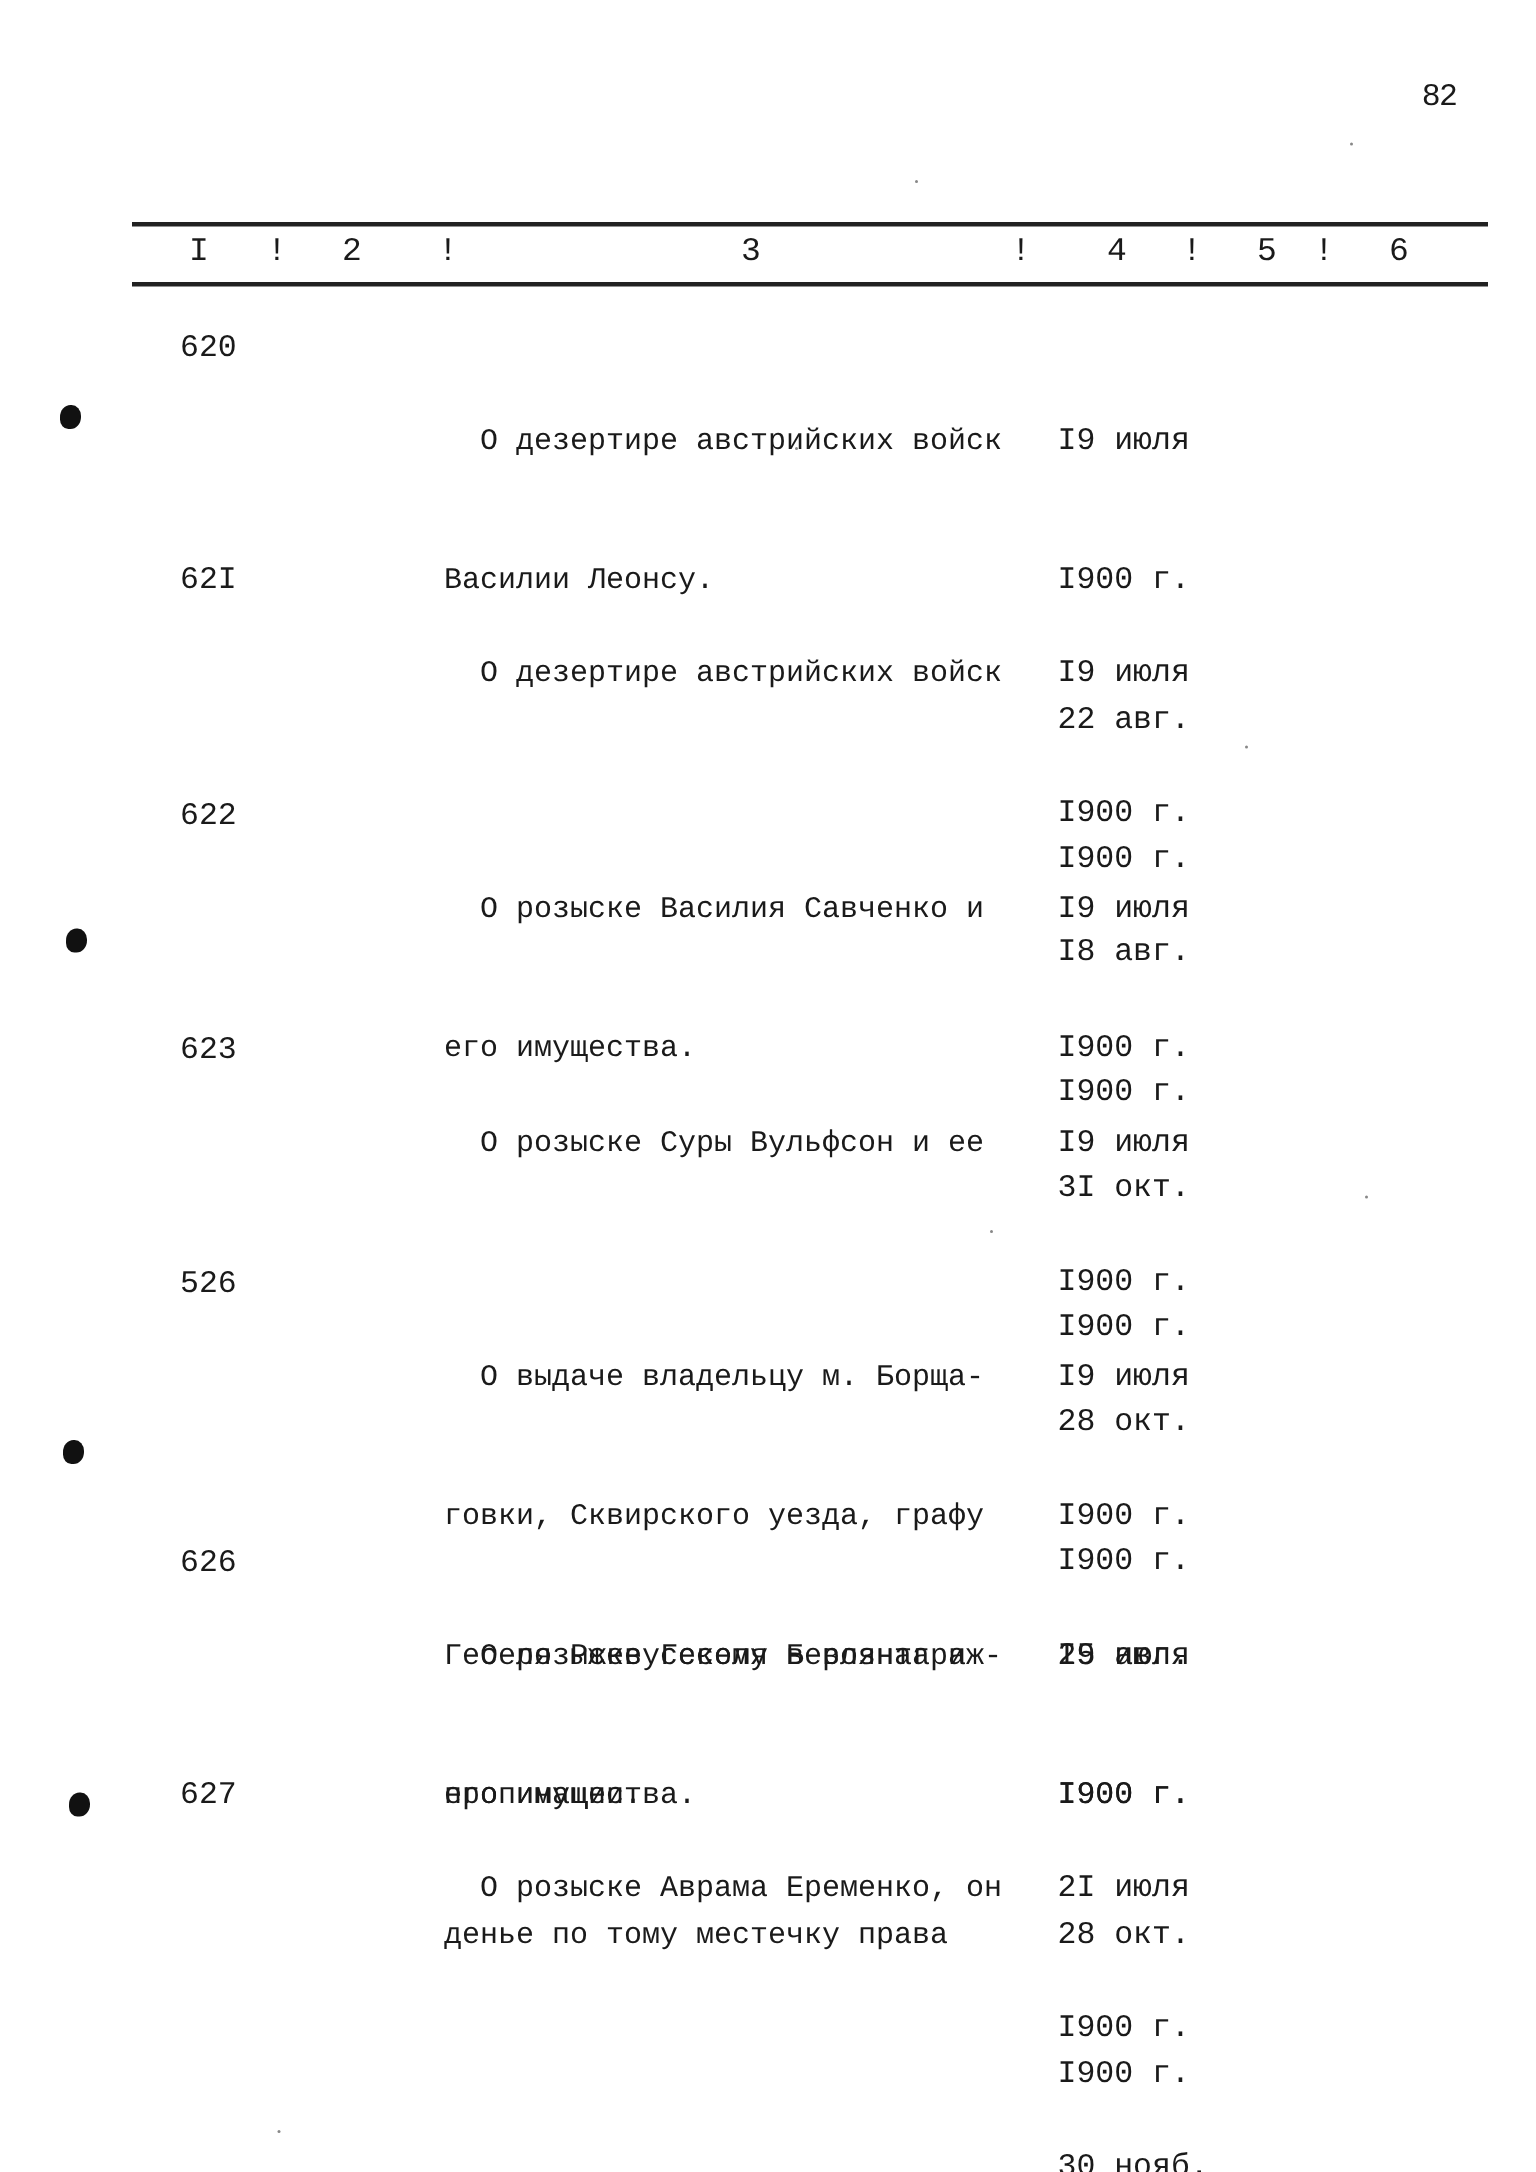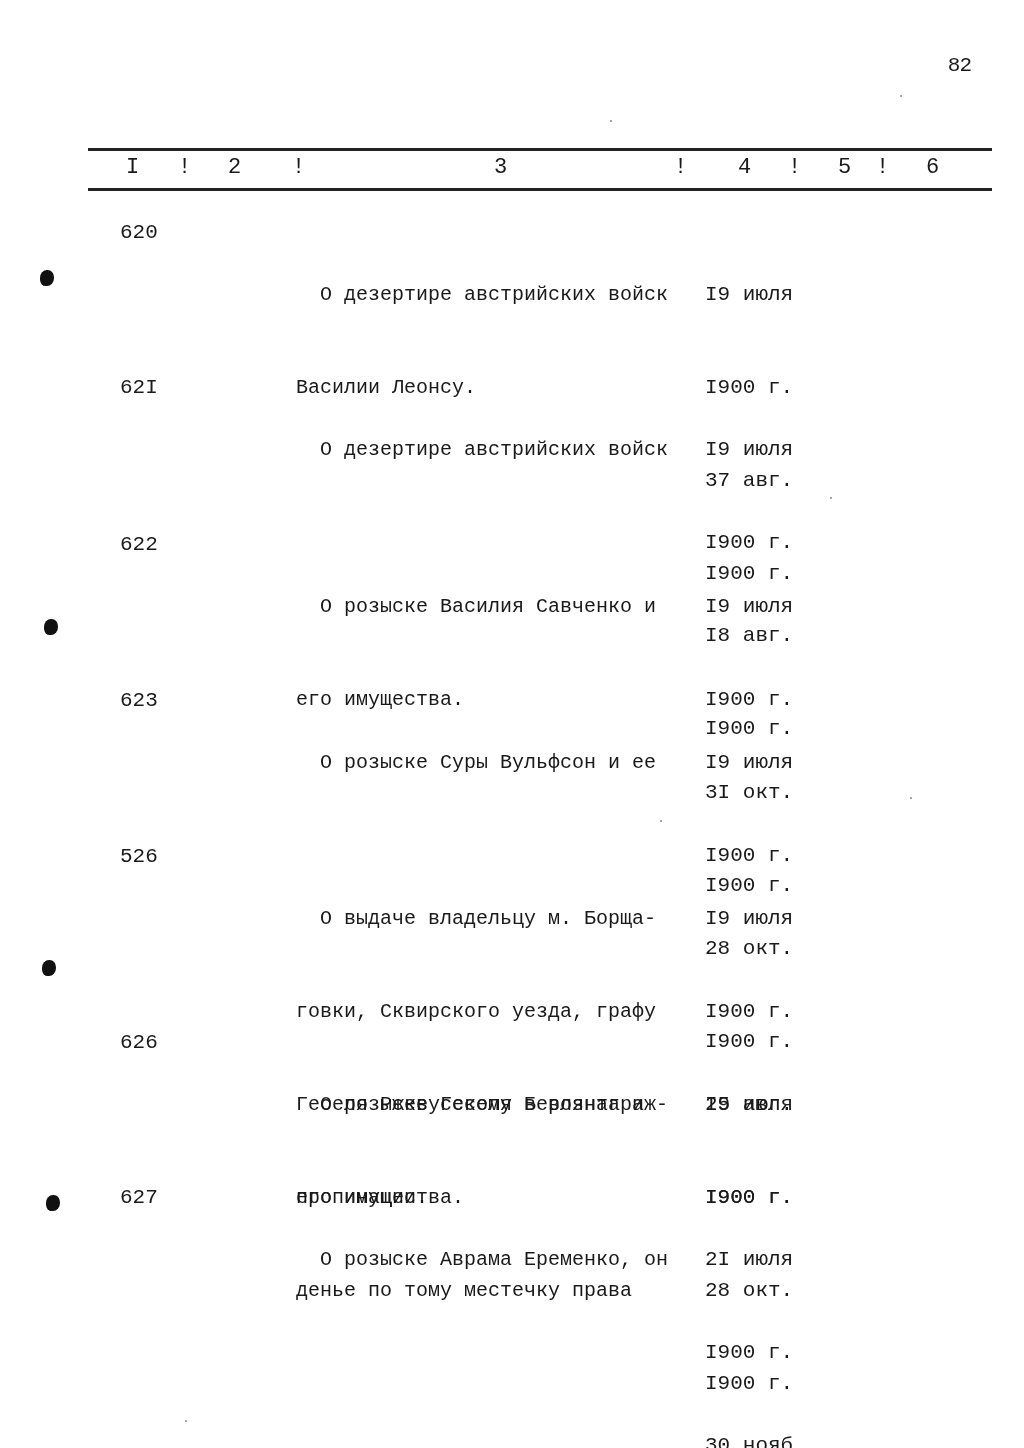--- a/index.html
+++ b/index.html
@@ -69,21 +69,21 @@
 
 <div class="entry" style="top:217px">
   <div class="num">620</div>
   <div class="title">
     <div>  О дезертире австрийских войск</div>
     <div>Василии Леонсу.</div>
   </div>
   <div class="dates">
     <div>I9 июля</div>
     <div>I900 г.</div>
-    <div>37 авг.</div>
+    <div>22 авг.</div>
     <div>I900 г.</div>
   </div>
 </div>
 
 <div class="entry" style="top:372px">
   <div class="num">62I</div>
   <div class="title">
     <div>  О дезертире австрийских войск</div>
   </div>
   <div class="dates">

